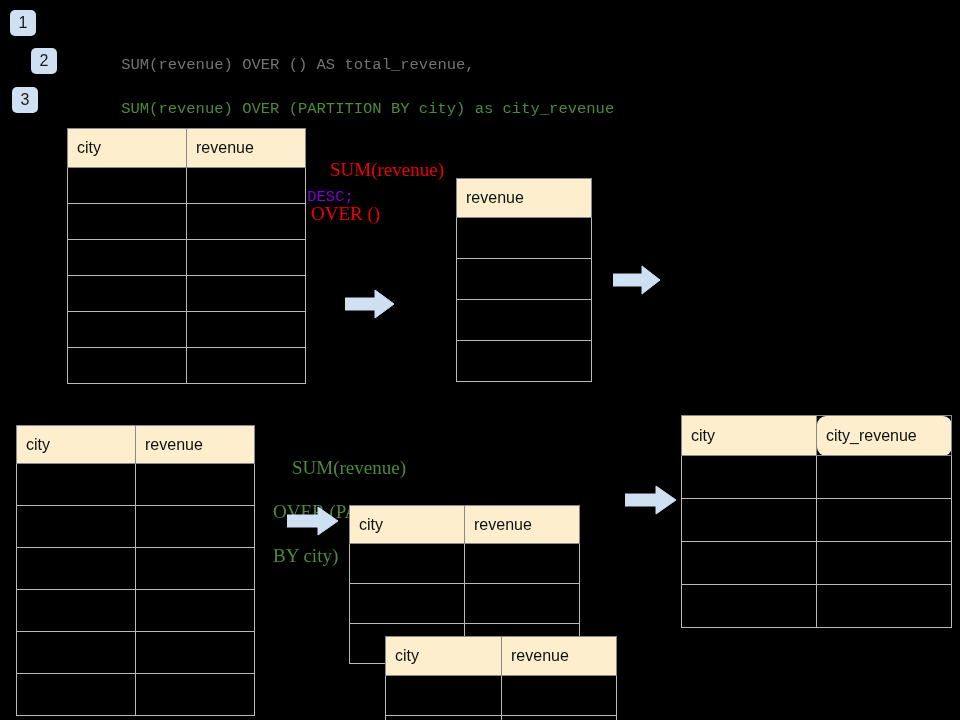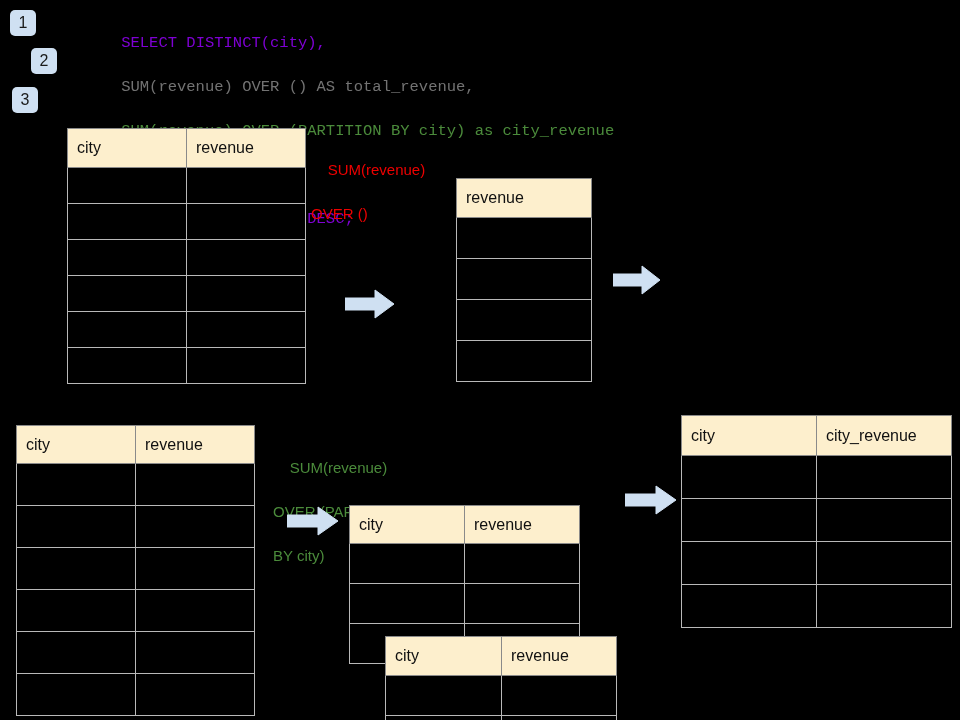--- a/index.html
+++ b/index.html
@@ -36,22 +36,22 @@
   }
   .sql-main{left:84px;top:10px;}
   .sql-side{left:750px;top:37px;font-size:13px;line-height:19px;}
   .c-purple{color:#7f00d4;}
   .c-red{color:#737373;}
   .c-green{color:#4b8b3b;}
 
   
   .annot{
     position:absolute;
-    font-family:Liberation Sans, sans-serif;
-    font-size:15px;
+    font-family:Liberation Serif, serif;
+    font-size:19px;
     line-height:22px;
     white-space:pre;
   }
   .annot-red{color:#ee0000;}
   .annot-green{color:#4b8b3b;}
 
   
   .tbl{
     position:absolute;
     border-collapse:collapse;
@@ -85,21 +85,20 @@
 </head>
 <body>
 
 <div class="stage">
 
   <div class="badge" style="left:10px;top:10px;">1</div>
   <div class="badge" style="left:31px;top:48px;">2</div>
   <div class="badge" style="left:12px;top:87px;">3</div>
 
   <div class="sql sql-main">
-    <span class="c-purple">SELECT DISTINCT(city),</span>
 <br><span class="c-red">    SUM(revenue) OVER () AS total_revenue,</span>
 <br><span class="c-green">    SUM(revenue) OVER (PARTITION BY city) as city_revenue</span>
 <br><span class="c-purple">  FROM rides</span>
 <br><span class="c-purple">  ORDER by city_revenue DESC;</span>
   </div>
 
 
   <div class="annot annot-red" style="left:311px;top:137px;">
     <span>SUM(revenue)</span>
 <br><span>OVER ()</span>
@@ -266,21 +265,21 @@
   <div class="arrow" style="left:625px;top:484px;">
     <svg width="52" height="32" viewBox="0 0 52 32">
       <polygon points="0,10 31,10 31,2 51,16 31,30 31,22 0,22" fill="#cfe0f2" stroke="#cfe0f2" stroke-width="1"></polygon>
     </svg>
   </div>
 
   <table class="tbl" style="left:681px;top:415px;width:270px;">
     <thead>
       <tr>
         <th style="width:135px;height:40px;">city</th>
-        <th style="width:135px;height:40px;">city_revenue</th>
+        <th style="width:135px;height:40px;border-radius:9px;">city_revenue</th>
       </tr>
     </thead>
     <tbody>
       <tr>
           <td style="height:43px;"></td>
           <td></td>
         </tr>
       <tr>
           <td style="height:43px;"></td>
           <td></td>

